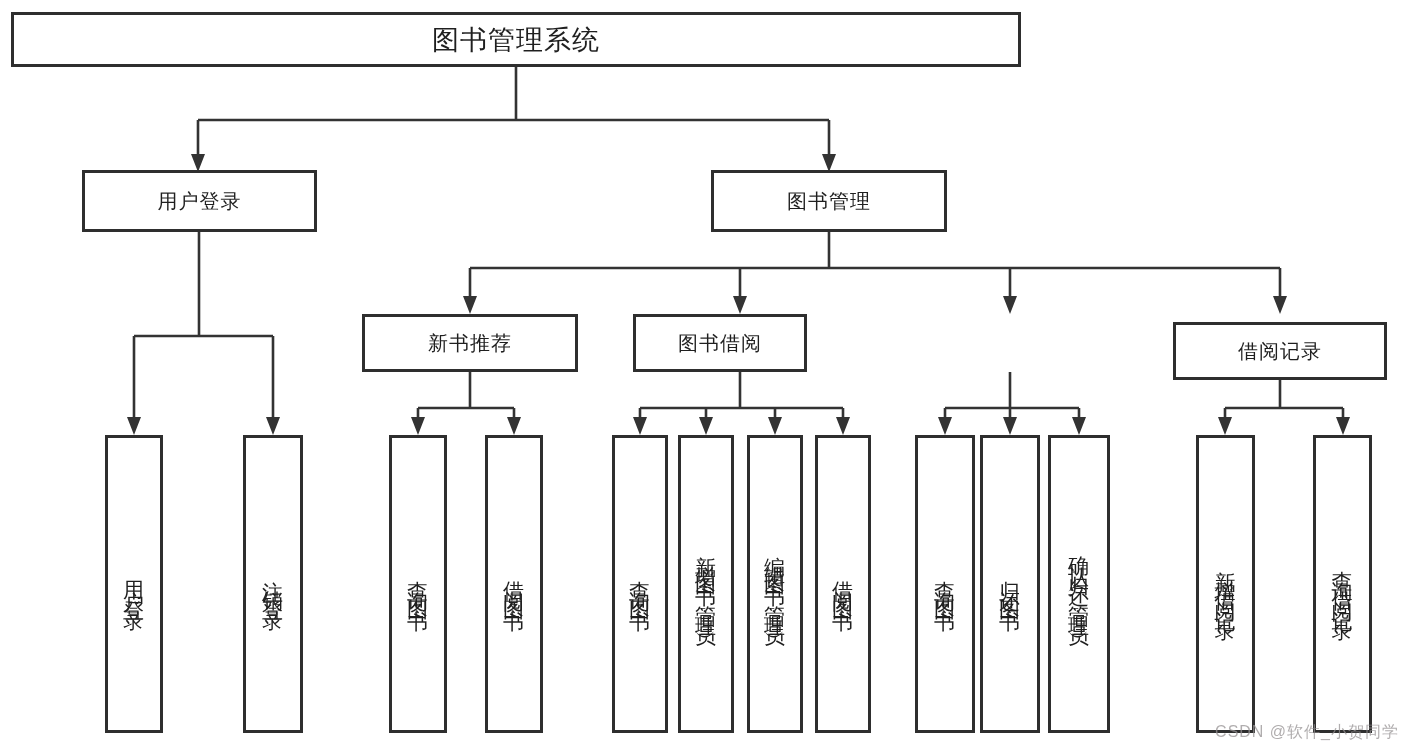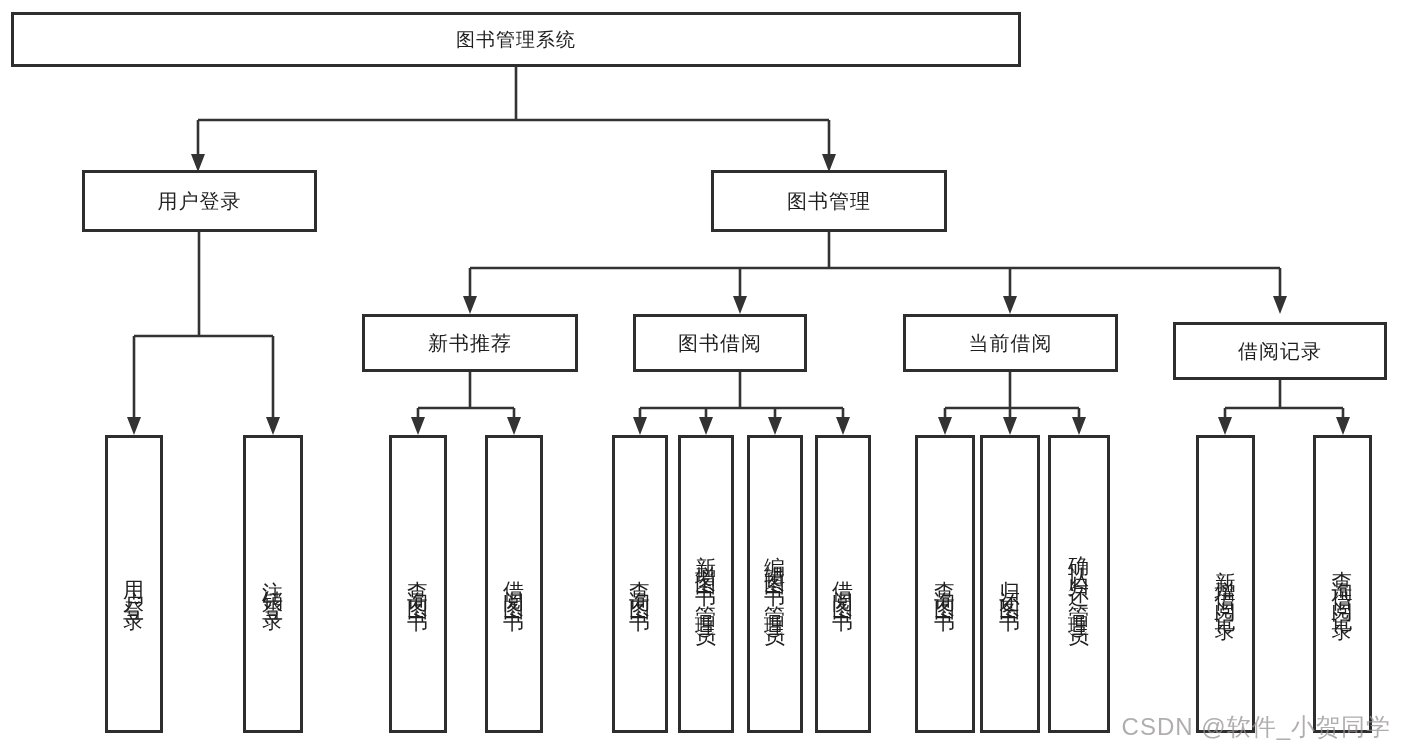--- a/index.html
+++ b/index.html
@@ -8,30 +8,30 @@
     position:relative;width:1405px;height:747px;background:#ffffff;overflow:hidden;
   }
   .wires{position:absolute;left:0;top:0;width:1405px;height:747px;z-index:1;}
   .node{
     position:absolute;box-sizing:border-box;background:#ffffff;
     border:3px solid #2e2e2e;z-index:2;
     display:flex;align-items:center;justify-content:center;
     color:#1f1f1f;
   }
   .node.h{font-size:20px;letter-spacing:1px;}
-  .node.root{font-size:19px;}
+  .node.root{font-size:27px;}
   .node.leaf{top:435px;height:298px;}
   .leaf-label{
     writing-mode:vertical-lr;text-orientation:mixed;
     font-size:21px;letter-spacing:10px;line-height:1;
     color:#1f1f1f;white-space:nowrap;
   }
   .watermark{
-    position:absolute;right:14px;bottom:4px;z-index:3;
-    font-size:24px;color:rgba(150,145,147,0.75);
+    position:absolute;right:6px;bottom:4px;z-index:3;
+    font-size:16px;color:rgba(150,145,147,0.75);
     letter-spacing:1px;white-space:nowrap;
   }
 </style>
 </head>
 <body>
 
 <div class="canvas">
 
   <svg class="wires" viewBox="0 0 1405 747" xmlns="http://www.w3.org/2000/svg">
 
@@ -68,23 +68,20 @@
   </div>
   <div class="node h" style="left:362px;top:314px;width:216px;height:58px;">
     <span>新书推荐</span>
   </div>
 
   <div class="node h" style="left:711px;top:170px;width:236px;height:62px;">
     <span>图书管理</span>
   </div>
   <div class="node h" style="left:633px;top:314px;width:174px;height:58px;">
     <span>图书借阅</span>
-  </div>
-  <div class="node h" style="left:903px;top:314px;width:215px;height:58px;">
-    <span>当前借阅</span>
   </div>
   <div class="node h" style="left:1173px;top:314px;width:214px;height:58px;margin-top:8px;">
     <span>借阅记录</span>
   </div>
 
   <div class="node leaf" style="left:105px;width:58px;">
     <span class="leaf-label">用户登录</span>
   </div>
   <div class="node leaf" style="left:243px;width:60px;">
     <span class="leaf-label">注销登录</span>

